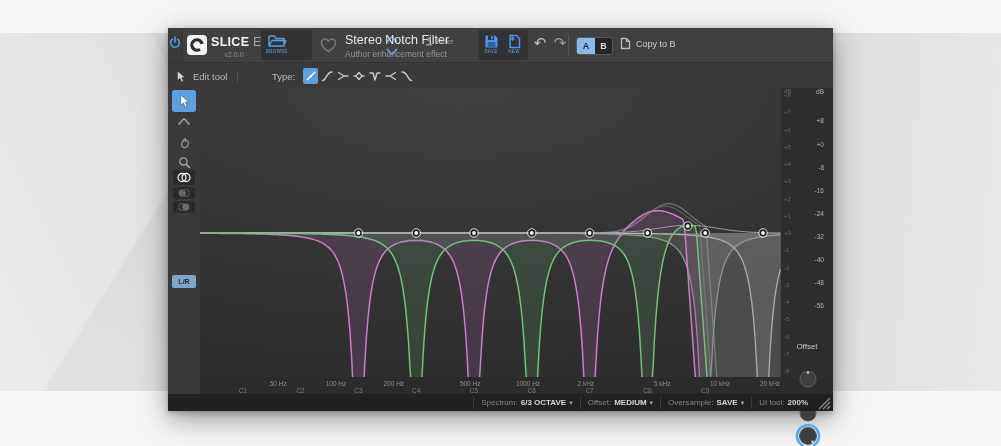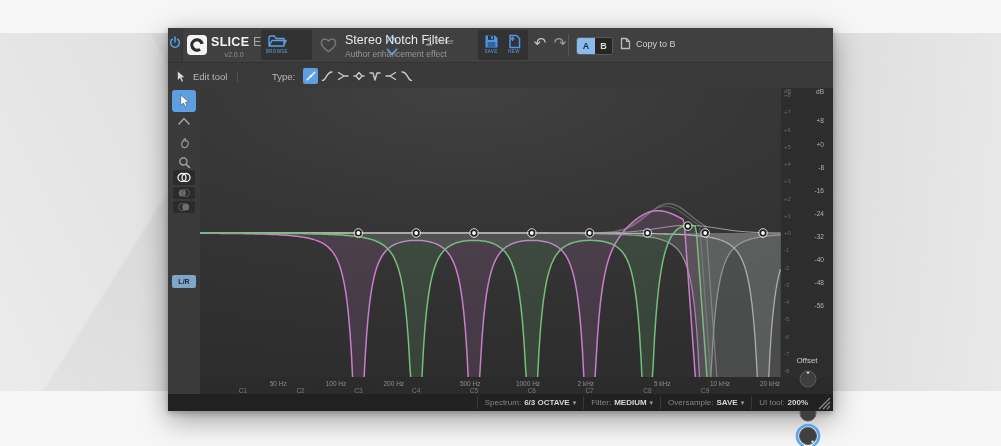--- a/index.html
+++ b/index.html
@@ -387,21 +387,21 @@
           <span class="sptick" style="top: 52.5px;">+0</span>
           <span class="sptick" style="top: 75.6px;">-8</span>
           <span class="sptick" style="top: 98.7px;">-16</span>
           <span class="sptick" style="top: 121.8px;">-24</span>
           <span class="sptick" style="top: 144.9px;">-32</span>
           <span class="sptick" style="top: 168px;">-40</span>
           <span class="sptick" style="top: 191.1px;">-48</span>
           <span class="sptick" style="top: 214.2px;">-56</span>
         </div>
 
-      <div class="knoblbl" style="top:268px;">Offset</div>
+      <div class="knoblbl" style="top:254px;">Offset</div>
       <svg class="abs" style="left:17px;top:281px;" width="20" height="20" viewBox="0 0 20 20">
         <circle cx="10" cy="10" r="8" fill="#3f3f3f" stroke="#5d5d5d" stroke-width="1"></circle>
           <circle cx="10" cy="3.6" r="1.2" fill="#bcd6f2"></circle>
       </svg>
       <div class="knoblbl" style="top:304px;">Gain</div>
       <svg class="abs" style="left:17px;top:315px;" width="20" height="20" viewBox="0 0 20 20">
         <circle cx="10" cy="10" r="8" fill="#3f3f3f" stroke="#5d5d5d" stroke-width="1"></circle>
           <circle cx="10" cy="3.6" r="1.2" fill="#bcd6f2"></circle>
       </svg>
       <div class="knoblbl" style="top:344px;">Mix</div>
@@ -412,21 +412,21 @@
       </svg>
     </div>
 
     <div class="bottombar">
       <div class="bgrp">
         <span class="k">Spectrum:</span>
         <span class="v">6/3 OCTAVE</span>
         <span class="car">▾</span>
       </div>
       <div class="bgrp">
-        <span class="k">Filter:</span>
+        <span class="k">Offset:</span>
         <span class="v">MEDIUM</span>
         <span class="car">▾</span>
       </div>
       <div class="bgrp">
         <span class="k">Oversample:</span>
         <span class="v">SAVE</span>
         <span class="car">▾</span>
       </div>
       <div class="bgrp">
         <span class="k">UI tool:</span>

